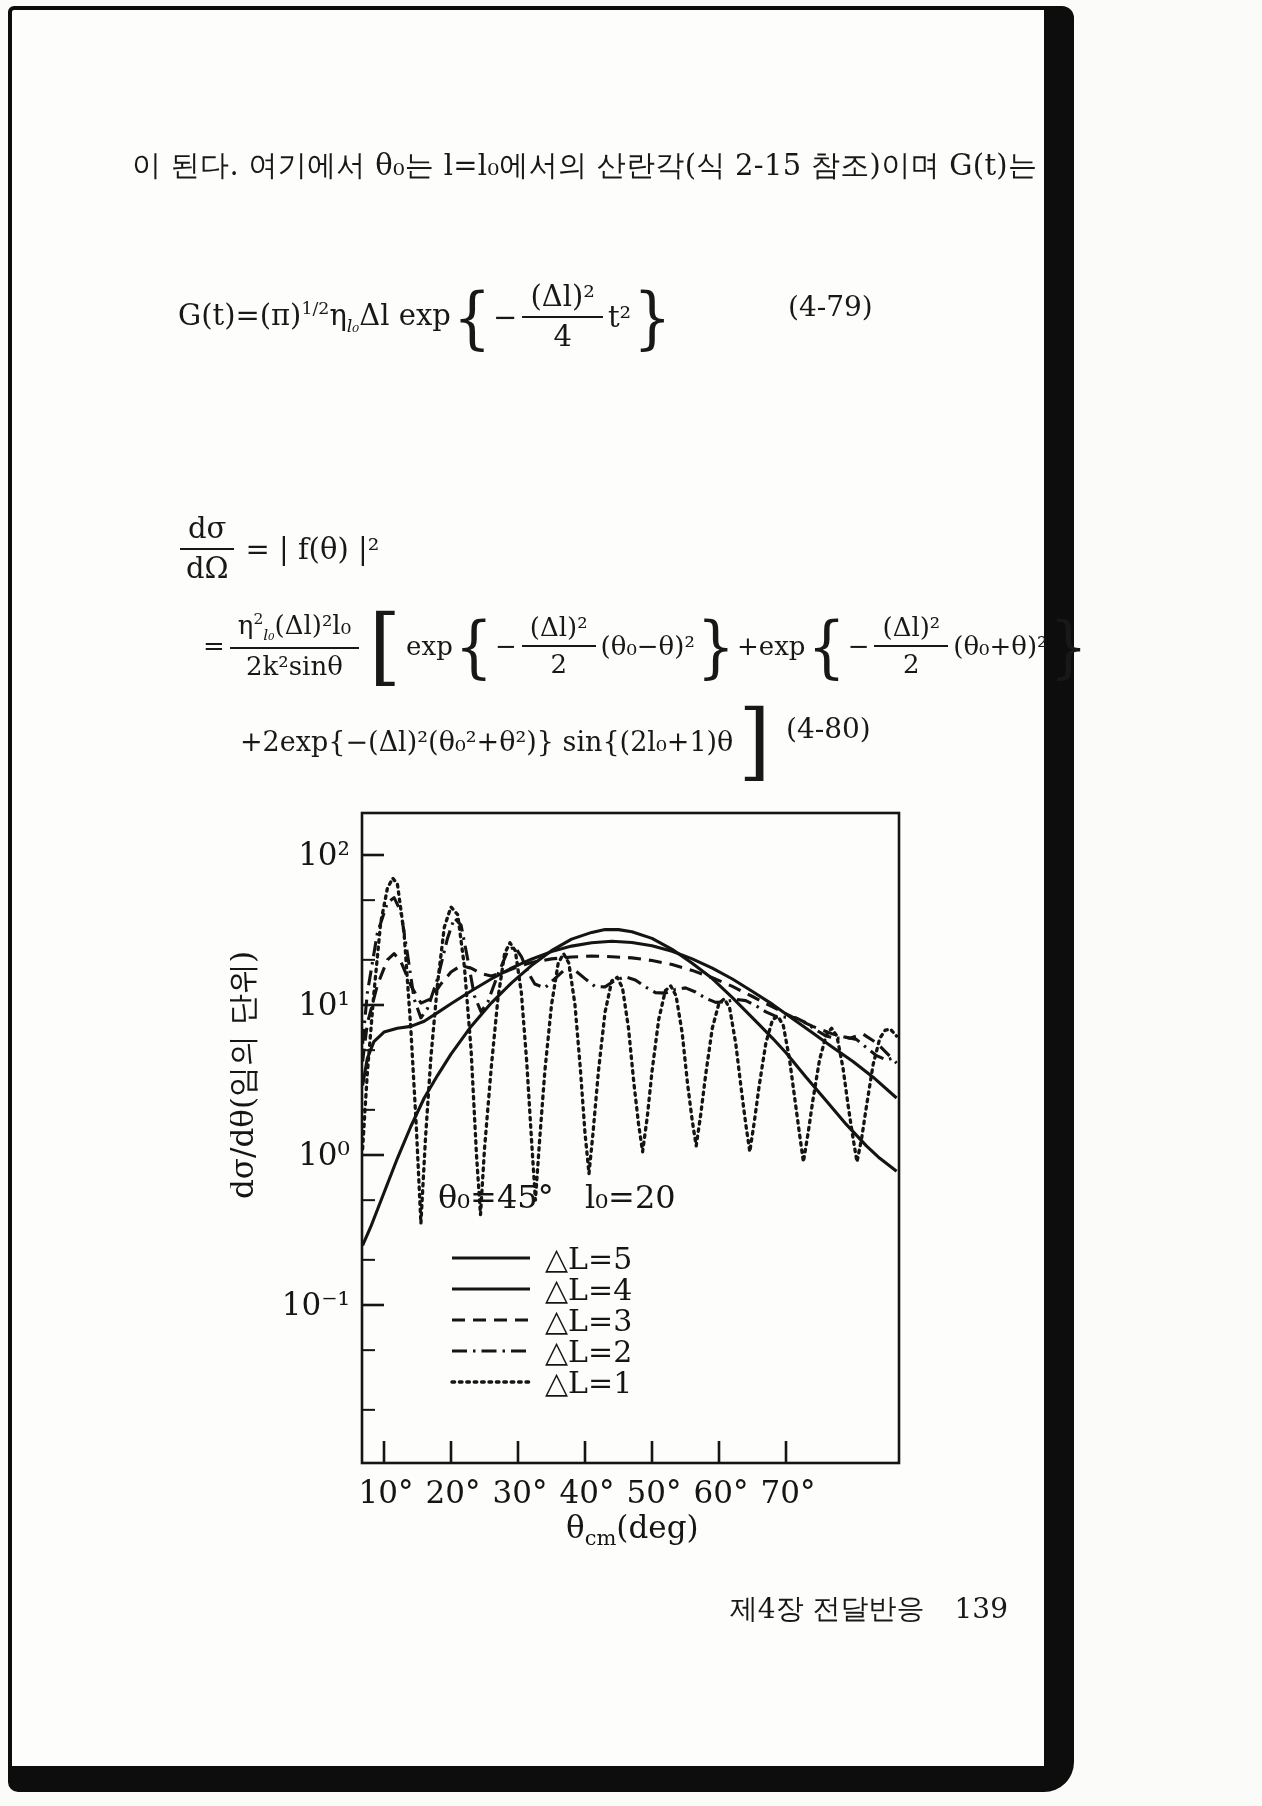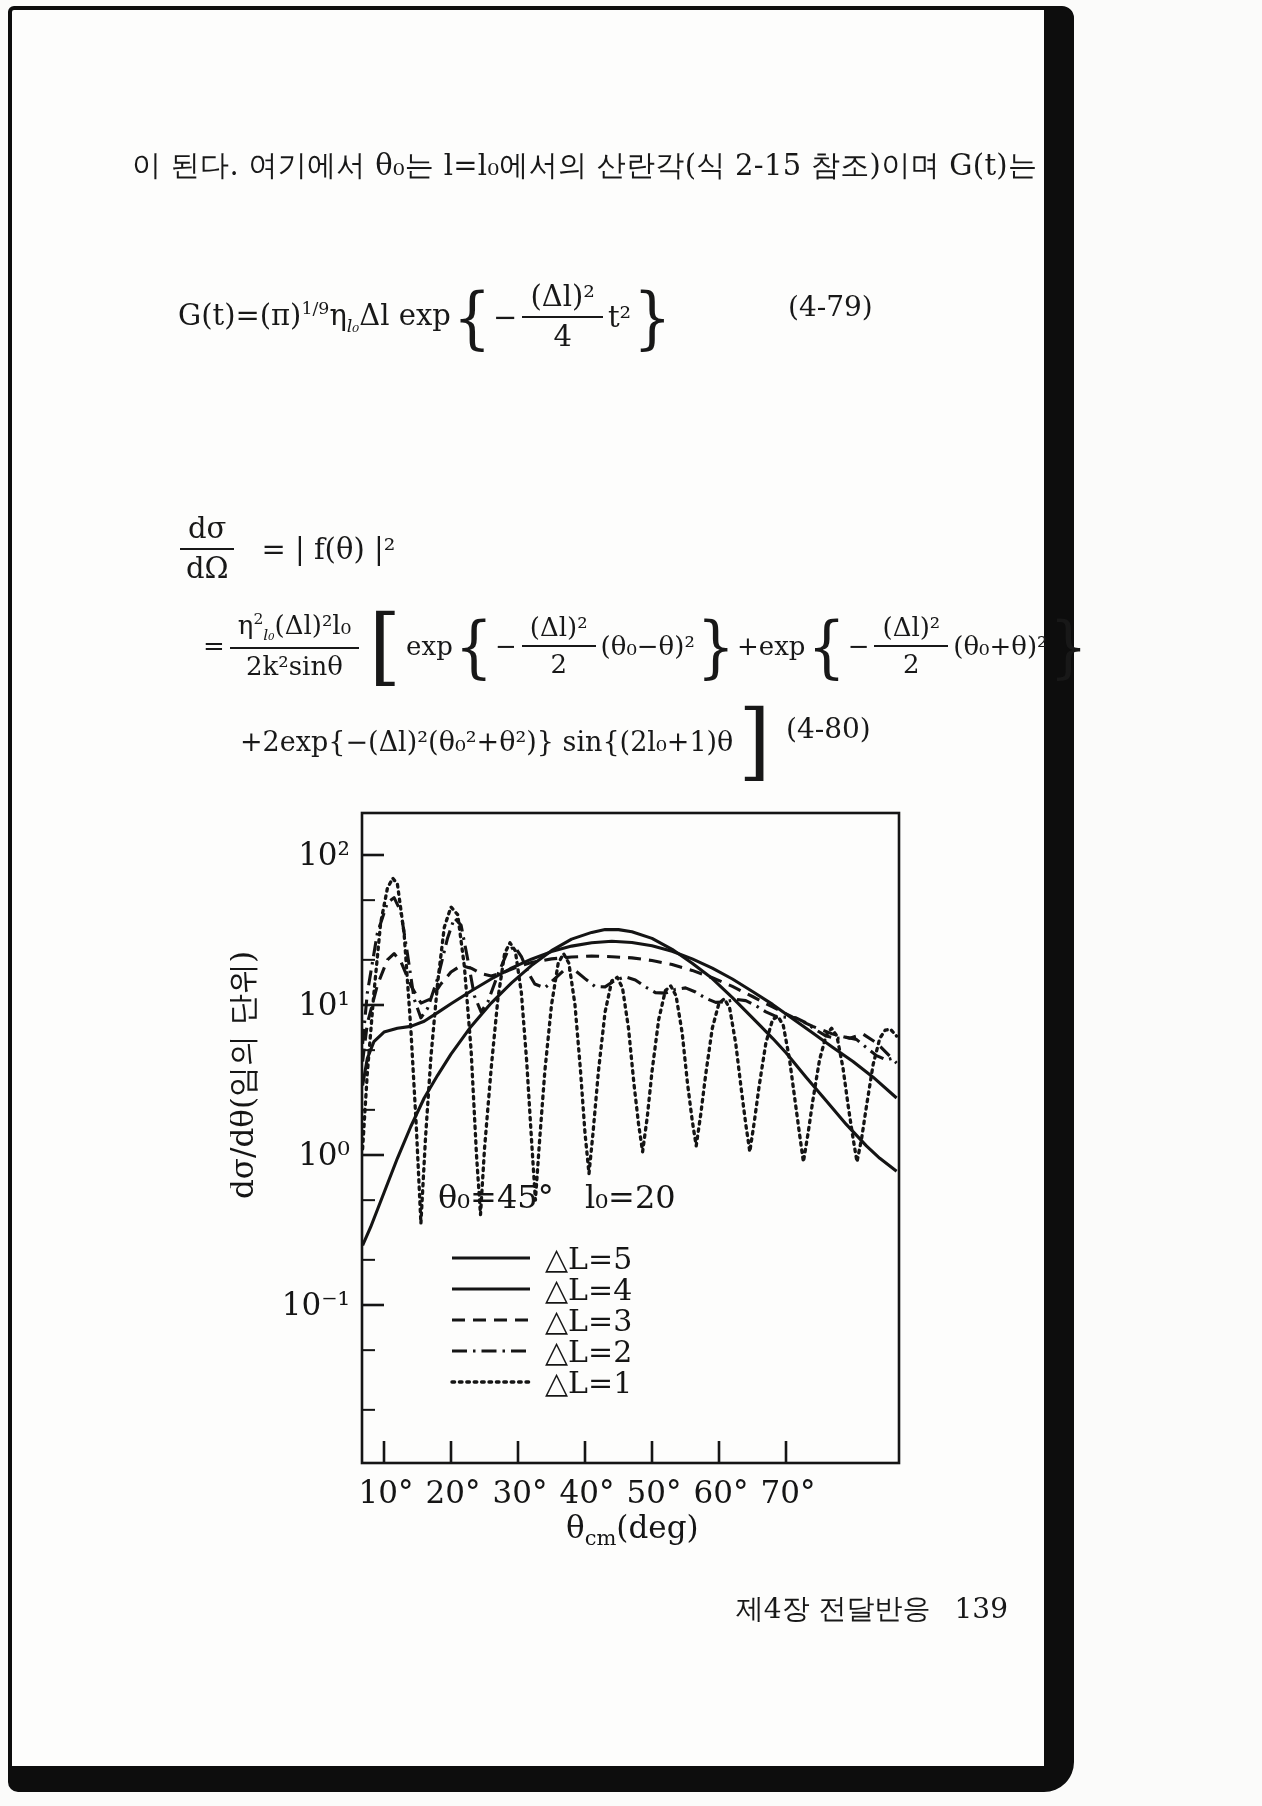--- a/index.html
+++ b/index.html
@@ -18,50 +18,50 @@
   .frac .num{padding:0 8px 3px;border-bottom:2.5px solid #181818;line-height:1.1;}
   .frac .den{padding-top:3px;line-height:1.1;}
   .brace{font-size:60px;font-weight:400;transform:scaleY(1.12);margin:0 2px;line-height:1;}
   .bracket{font-size:82px;font-weight:300;transform:scaleY(1.03);margin:0 5px;line-height:1;}
   .eqlabel{position:absolute;font-size:28px;white-space:nowrap;}
   #chart-svg{position:absolute;left:230px;top:690px;width:705px;height:860px;}
   #chart-svg text{fill:#151515;font-family:"DejaVu Serif","Liberation Serif",serif;}
   .caption{position:absolute;left:318px;top:1540px;font-size:30px;white-space:nowrap;}
   .caption .gap{display:inline-block;width:26px;}
   .footer{position:absolute;left:560px;top:1590px;width:448px;text-align:right;font-size:28px;white-space:nowrap;}
-  .footer .pgnum{margin-left:24px;text-align:center;}
+  .footer .pgnum{margin-left:30px;text-align:center;}
 </style>
 </head>
 <body>
 
 <div id="screen">
   <div class="page"></div>
 
   <div class="t" style="left:132px;top:146px;text-align:right;">이 된다. 여기에서 θ₀는 l=l₀에서의 산란각(식 2-15 참조)이며 G(t)는</div>
 
   <div class="eq" style="left:178px;top:268px;font-size:29px;">
-    <span class="run"><span>G(t)=(π)</span><sup>1/9</sup><span>η</span><sub class="i">l₀</sub><span>Δl exp</span></span>
+    <span class="run"><span>G(t)=(π)</span><sup>1/2</sup><span>η</span><sub class="i">l₀</sub><span>Δl exp</span></span>
     <span class="brace">{</span>
     <span class="run">−</span>
     <span class="frac">
         <span class="num">(Δl)²</span>
         <span class="den">4</span>
       </span>
     <span class="run">t²</span>
     <span class="brace">}</span>
   </div>
   <div class="eqlabel" style="left:788px;top:290px;">(4-79)</div>
 
 
   <div class="eq" style="left:175px;top:500px;font-size:29px;">
     <span class="frac">
         <span class="num">dσ</span>
         <span class="den">dΩ</span>
       </span>
-    <span class="run" style="margin-left:22px;">= | f(θ) |²</span>
+    <span class="run" style="margin-left:6px;">= | f(θ) |²</span>
   </div>
 
   <div class="eq" style="left:203px;top:598px;font-size:26px;">
     <span class="run">=</span>
     <span class="frac">
       <span class="num"><span>η</span><sup>2</sup><sub class="i">l₀</sub><span>(Δl)²l₀</span></span>
       <span class="den">2k²sinθ</span>
     </span>
     <span class="bracket">[</span>
     <span class="run">exp</span>

